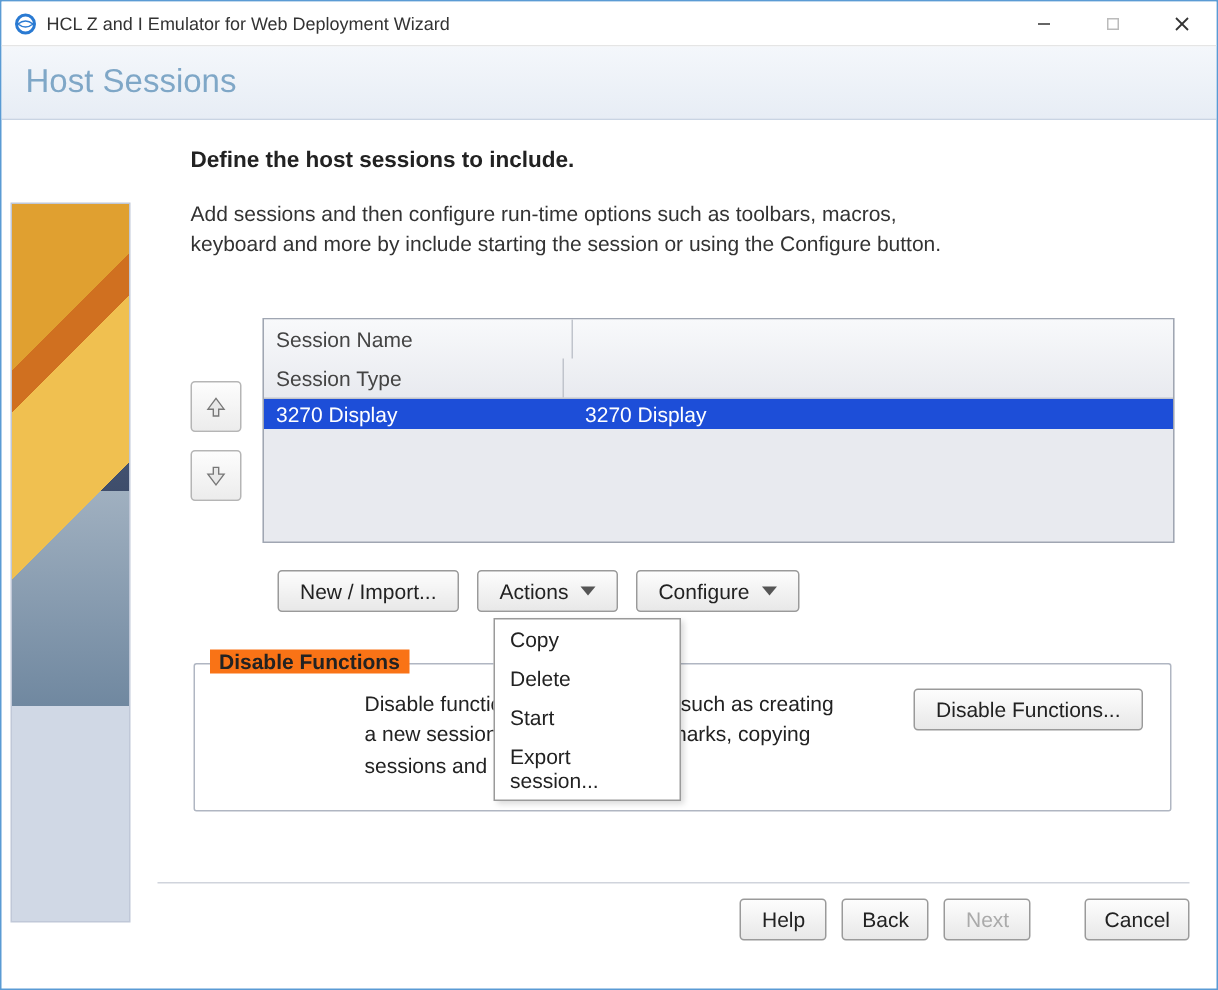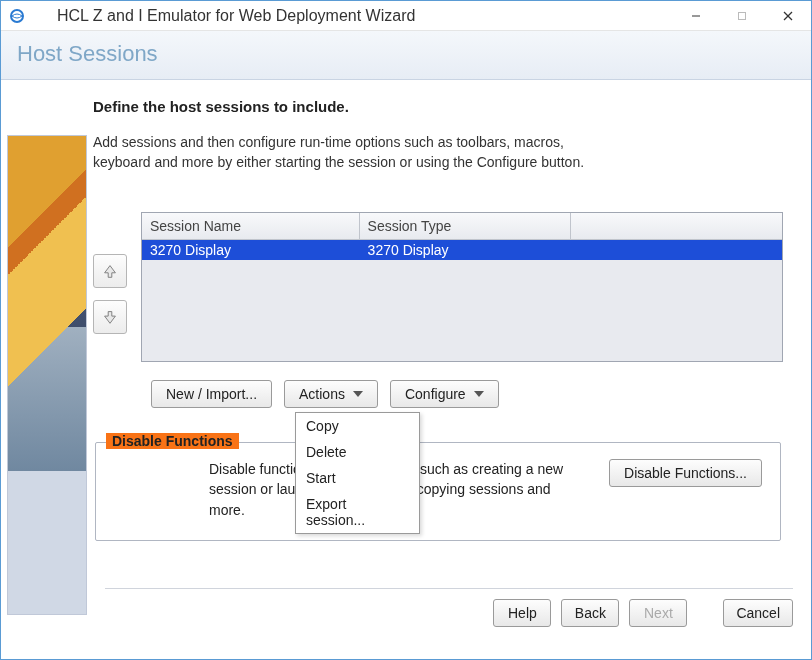--- a/index.html
+++ b/index.html
@@ -19,21 +19,21 @@
       align-items: center;
       height: 30px;
       background: #fff;
       border-bottom: 1px solid #e5e5e5;
       padding-left: 8px;
     }
     .titlebar .app-icon {
       width: 16px; height: 16px; margin-right: 6px;
       display: inline-flex; align-items: center; justify-content: center;
     }
-    .titlebar .title-text { font-size: 16px; color: #333; flex: 1; margin-left: 26px; }
+    .titlebar .title-text { font-size: 12px; color: #333; flex: 1; }
     .titlebar .winbtns { display: flex; }
     .titlebar .winbtn {
       width: 46px; height: 30px; display: flex; align-items: center; justify-content: center;
       color: #333; cursor: pointer;
     }
     .titlebar .winbtn.max { color: #bbb; }
 
     
     .header-section {
       background: linear-gradient(#f4f7fb, #e7edf5);
@@ -52,21 +52,21 @@
     .side-image {
       width: 80px;
       margin: 55px 0 20px 6px;
       background:
         linear-gradient(135deg,#e0a030 0 20%, #d07020 20% 25%, #f0c050 25% 45%, transparent 45%),
         linear-gradient(#6b7a9a, #3e4d6b 40%, #a0b0c0 40%, #7088a0 70%, #d0d8e5 70%);
       border: 1px solid #c0c8d8;
     }
     .main-content {
       flex: 1;
-      padding: 18px 28px 10px 6px;
+      padding: 18px 28px 10px 40px;
       position: relative;
     }
     .main-content h2 {
       font-size: 15px; font-weight: bold; margin-bottom: 18px;
     }
     .desc {
       font-size: 14px; color: #333; line-height: 1.4; margin-bottom: 40px; max-width: 520px;
     }
 
     
@@ -82,21 +82,21 @@
     .arrow-btn svg { width: 18px; height: 18px; }
 
     .sessions-table {
       flex: 1;
       background: #e8eaef;
       border: 1px solid #a0a6b2;
       height: 150px;
       font-size: 14px;
     }
     .sessions-table .thead {
-      display: flex; background: linear-gradient(#f8f9fb,#e8eaef); border-bottom: 1px solid #c0c4cc;
+      display: flex; background: linear-gradient(#f8f9fb,#e8eaef); border-bottom: 1px solid #c0c4cc; flex-direction: column;
     }
     .sessions-table .th {
       padding: 5px 8px; color: #444; border-right: 1px solid #c0c4cc;
     }
     .sessions-table .th:nth-child(1){ width: 34%; }
     .sessions-table .th:nth-child(2){ width: 33%; }
     .sessions-table .th:nth-child(3){ flex:1; border-right:none; }
     .sessions-table .trow {
       display: flex; background: #1d4ed8; color: #fff;
     }
@@ -187,21 +187,21 @@
 </div>
 
 <div class="header-section">
   <h1>Host Sessions</h1>
 </div>
 
 <div class="body-area">
   <div class="side-image"></div>
   <div class="main-content">
     <h2>Define the host sessions to include.</h2>
-    <p class="desc">Add sessions and then configure run-time options such as toolbars, macros, keyboard and more by either starting the session or using the Configure button.</p>
+    <p class="desc">Add sessions and then configure run-time options such as toolbars, macros, keyboard and more by include starting the session or using the Configure button.</p>
 
     <div class="sessions-row">
       <div class="updown">
         <div class="arrow-btn">
           <svg viewBox="0 0 20 20">
               <path d="M10 4 L16 12 L12 12 L12 17 L8 17 L8 12 L4 12 Z" fill="#e8e8e8" stroke="#777" stroke-width="1"></path>
             </svg>
         </div>
         <div class="arrow-btn">
           <svg viewBox="0 0 20 20">

